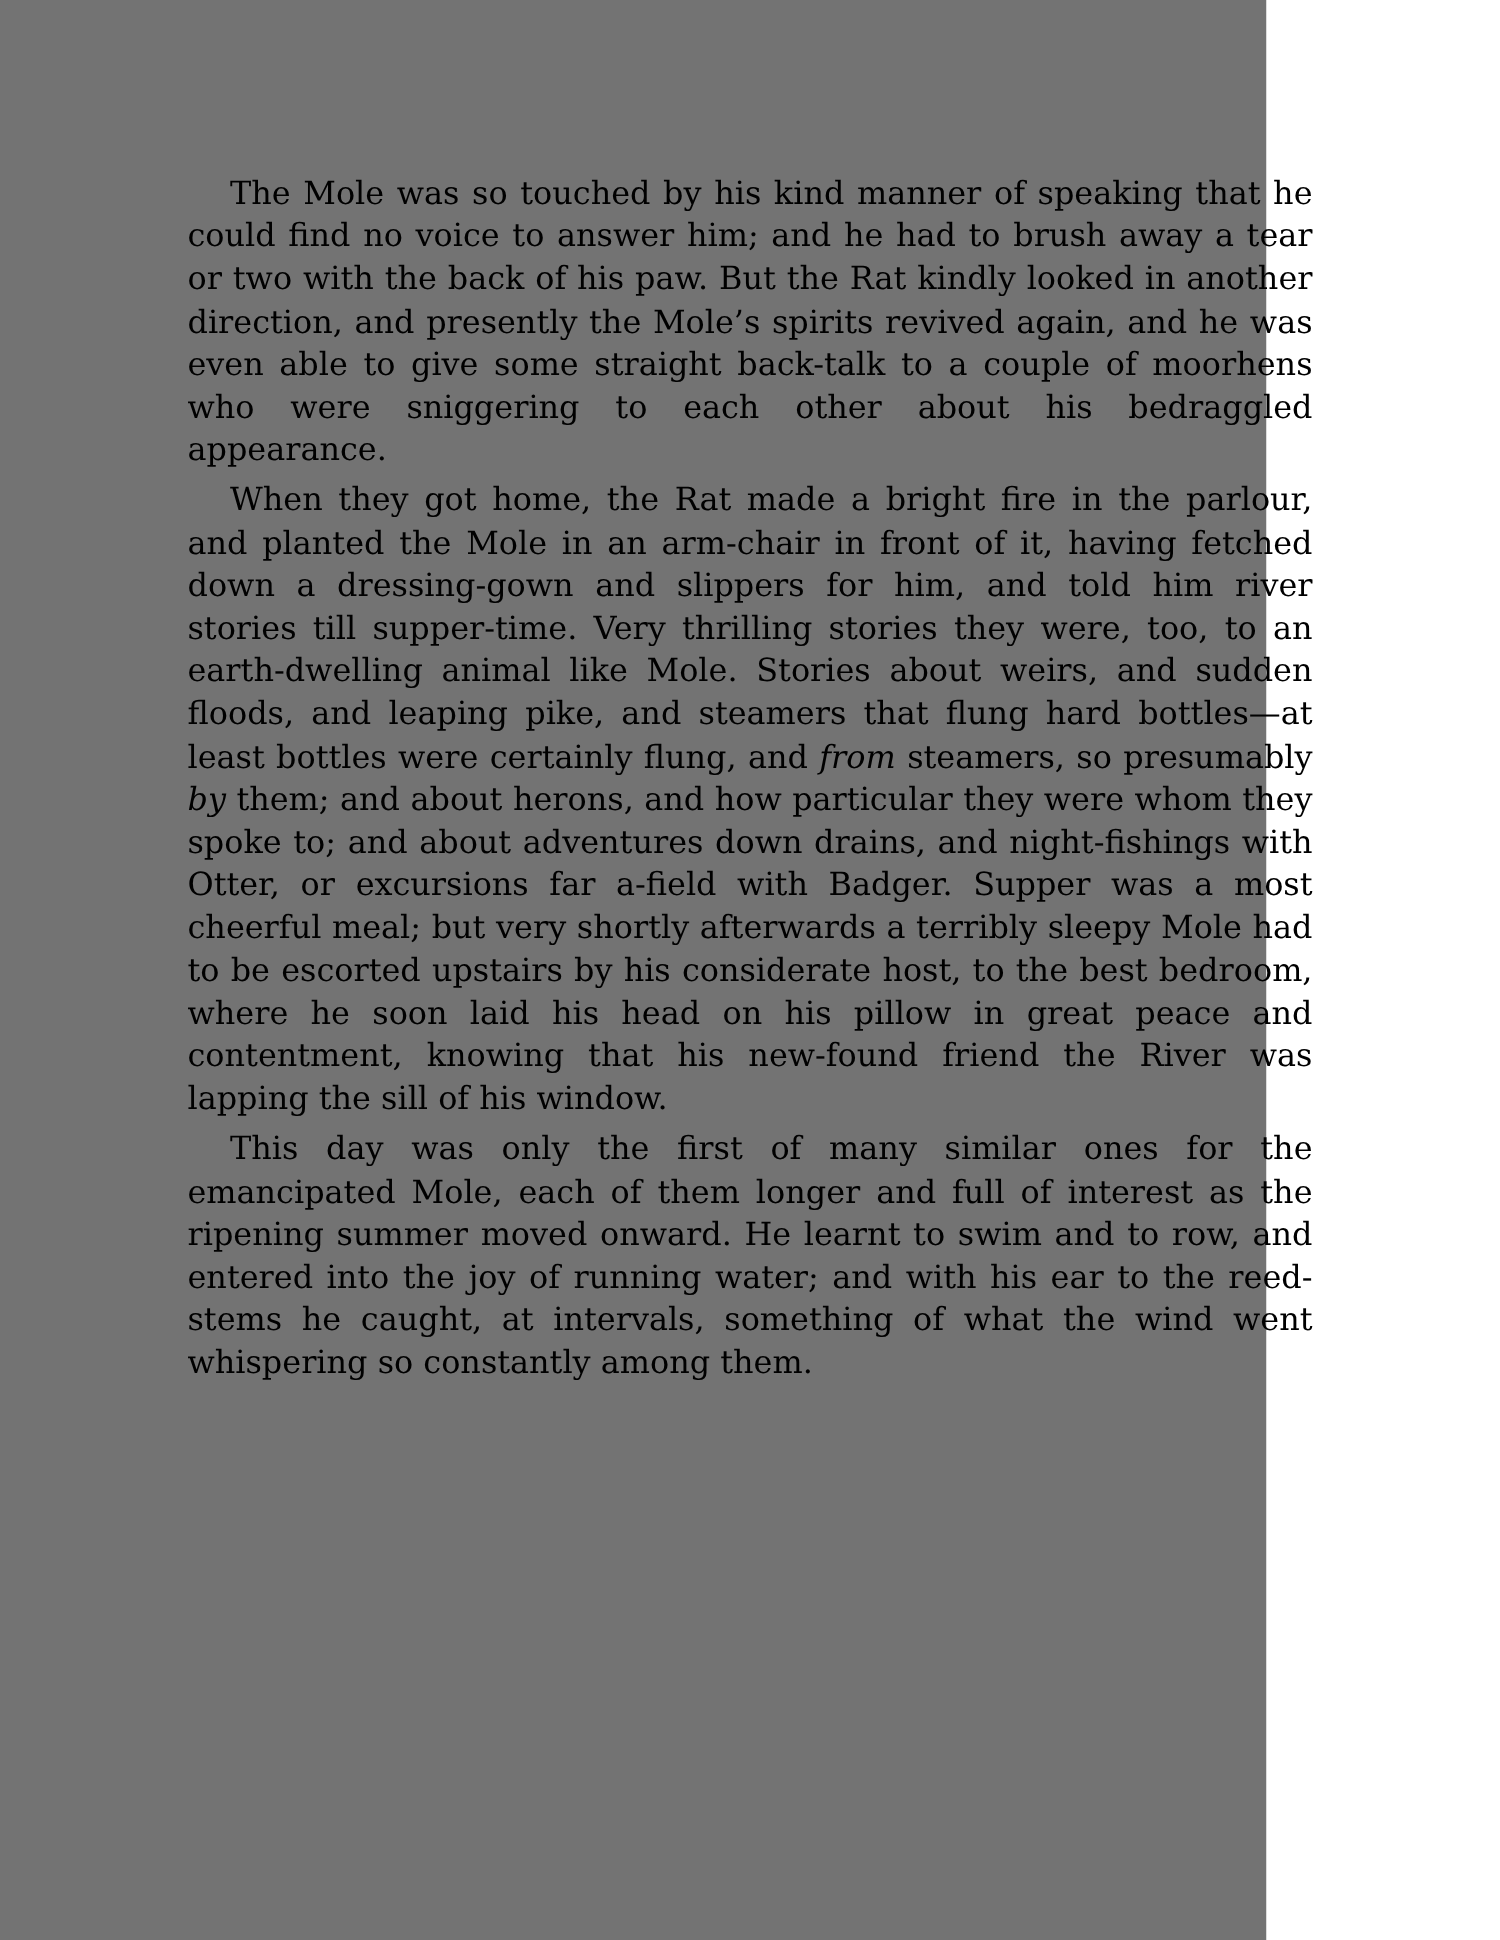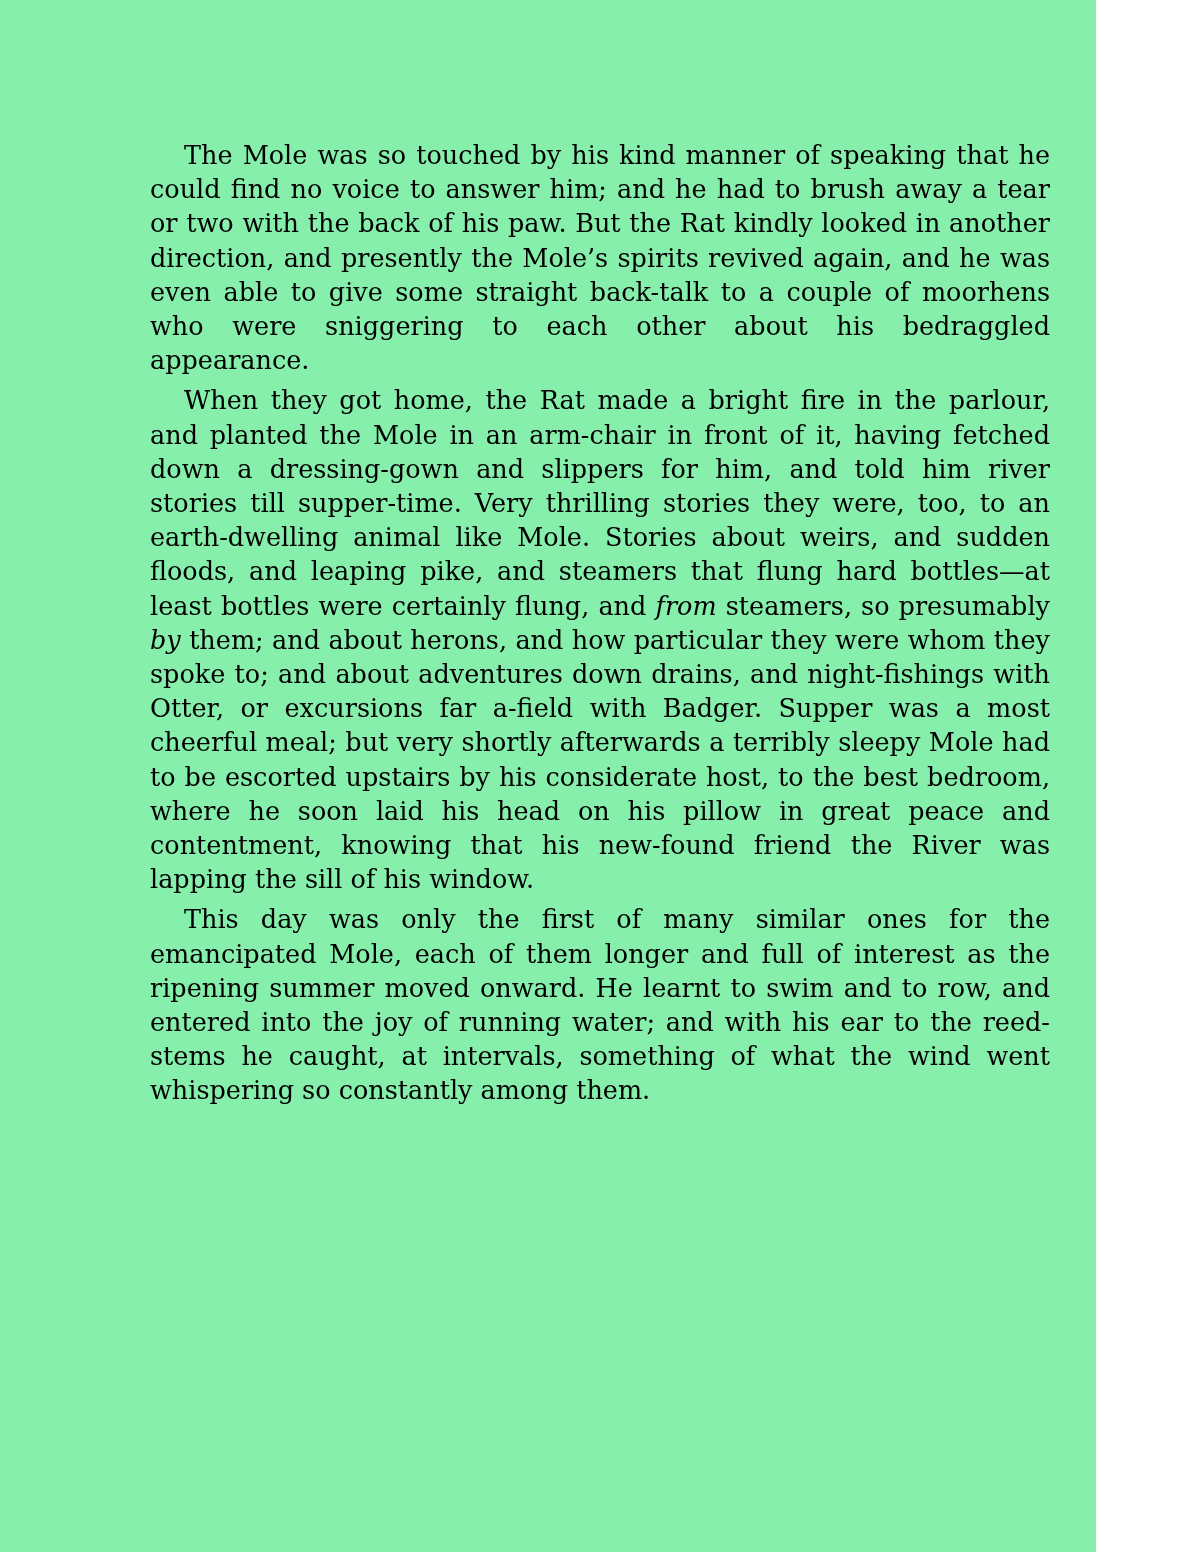--- a/index.html
+++ b/index.html
@@ -8,24 +8,24 @@
     background: #ffffff;
   }
   body {
     width: 1200px;
     height: 1552px;
     font-family: "DejaVu Serif", "Liberation Serif", serif;
     color: #000000;
   }
   .page {
     box-sizing: border-box;
-    width: 1096px;
+    width: 1013px;
     height: 1552px;
     padding: 138px 150px 0 150px;
-    background: #86efac;
+    background: #737373;
   }
   .body-text {
     width: 900px;
   }
   .para {
     margin: 0;
     text-align: justify;
     text-justify: inter-word;
     font-size: 25.5px;
     line-height: 34.2px;

